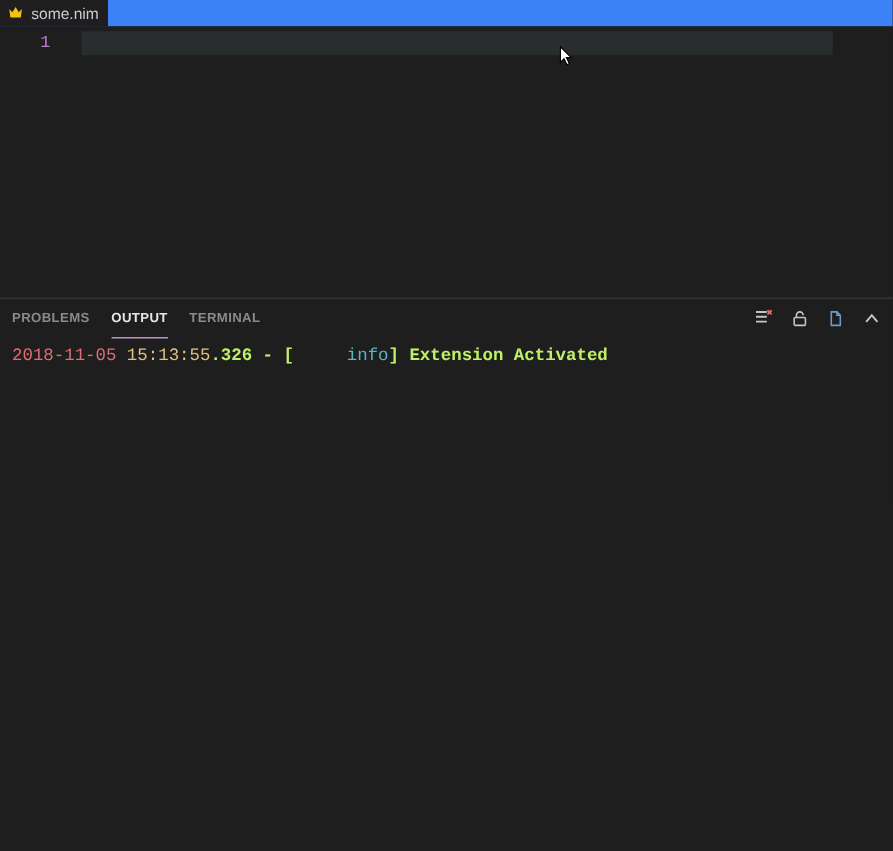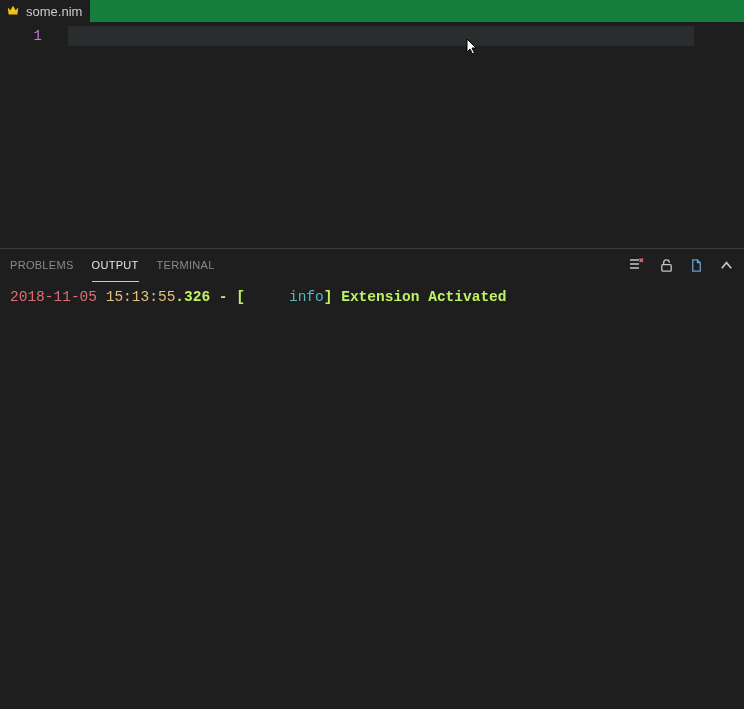--- a/index.html
+++ b/index.html
@@ -8,21 +8,21 @@
       height: 709px;
       font-family: "Segoe UI", "Helvetica Neue", Arial, sans-serif;
       background: #1e1e1e;
       color: #cccccc;
       overflow: hidden;
       position: relative;
     }
     
     .tab-bar {
       height: 22px;
-      background: #15803d;
+      background: #3b82f6;
       display: flex;
       align-items: center;
     }
     .tab {
       display: flex;
       align-items: center;
       height: 100%;
       padding: 0 8px 0 6px;
       background: #1e1e1e;
       font-size: 13px;
@@ -83,20 +83,21 @@
       gap: 18px;
       align-items: center;
       height: 100%;
     }
     .panel-tab {
       height: 100%;
       display: flex;
       align-items: center;
       cursor: pointer;
       letter-spacing: 0.3px;
+      font-weight: bold;
     }
     .panel-tab.active {
       color: #e7e7e7;
       border-bottom: 1px solid #f0abfc;
       margin-bottom: -1px;
     }
     .panel-spacer { flex: 1; }
     .channel-select {
       width: 158px;
       height: 21px;

